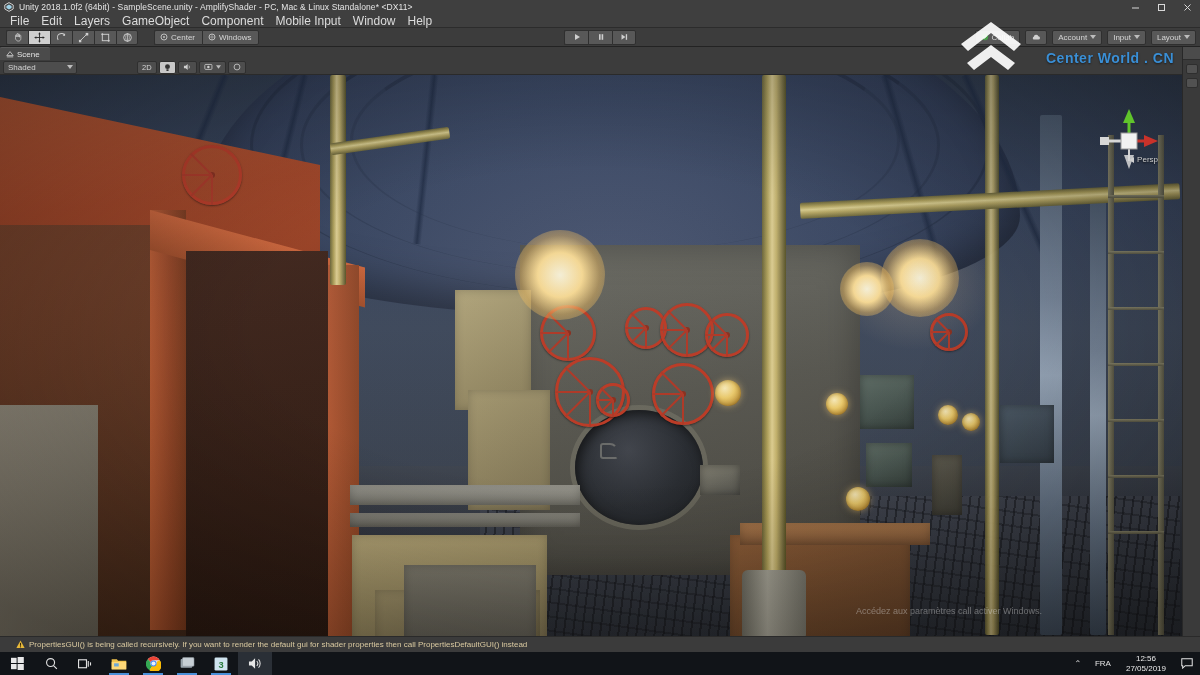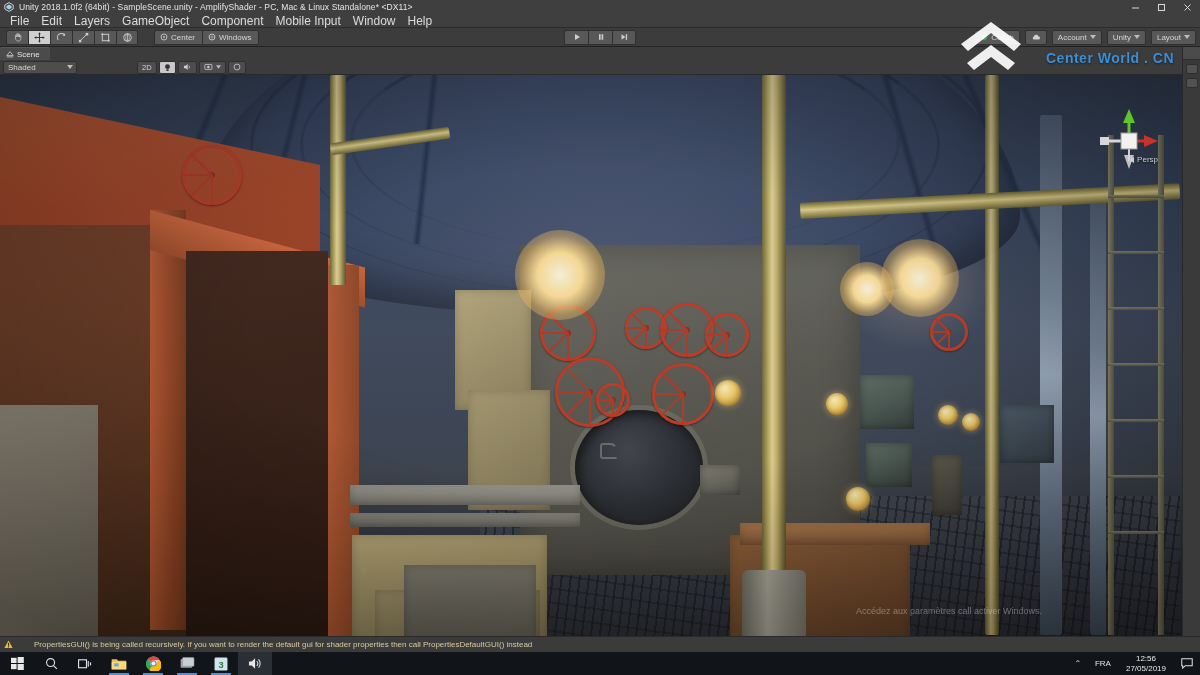--- a/index.html
+++ b/index.html
@@ -280,21 +280,21 @@
   }
   .rs-btn {
     width: 12px; height: 10px; margin: 4px auto; background: #515151; border: 1px solid #2e2e2e;
     border-radius: 2px;
   }
 
   
   .statusbar {
     position: absolute; left: 0; bottom: 23px; width: 1200px; height: 16px;
     background: #3b3b3b; border-top: 1px solid #2a2a2a;
-    display: flex; align-items: center; padding-left: 4px; gap: 21px;
+    display: flex; align-items: center; padding-left: 16px; gap: 4px;
   }
   .status-text { color: #d9c9a0; font-size: 8px; white-space: nowrap; }
 
   
   .taskbar {
     position: absolute; left: 0; bottom: 0; width: 1200px; height: 23px;
     background: #111418; display: flex; align-items: center;
   }
   .tb-item {
     width: 34px; height: 23px; display: flex; align-items: center; justify-content: center;
@@ -462,21 +462,21 @@
             <path d="M3.4 7.6h5.4a2 2 0 000-4 2.9 2.9 0 00-5.5.6 1.8 1.8 0 00.1 3.4z" fill="#cfcfcf"></path>
           </svg>
       </div>
       <div class="account-btn">
         <span>Account</span>
         <svg width="6" height="4" viewBox="0 0 6 4">
             <polygon points="0,0 6,0 3,4" fill="#bdbdbd"></polygon>
           </svg>
       </div>
       <div class="layers-btn">
-        <span>Unity</span>
+        <span>Input</span>
         <svg width="6" height="4" viewBox="0 0 6 4">
             <polygon points="0,0 6,0 3,4" fill="#bdbdbd"></polygon>
           </svg>
       </div>
       <div class="layout-btn">
         <span>Layout</span>
         <svg width="6" height="4" viewBox="0 0 6 4">
             <polygon points="0,0 6,0 3,4" fill="#bdbdbd"></polygon>
           </svg>
       </div>

